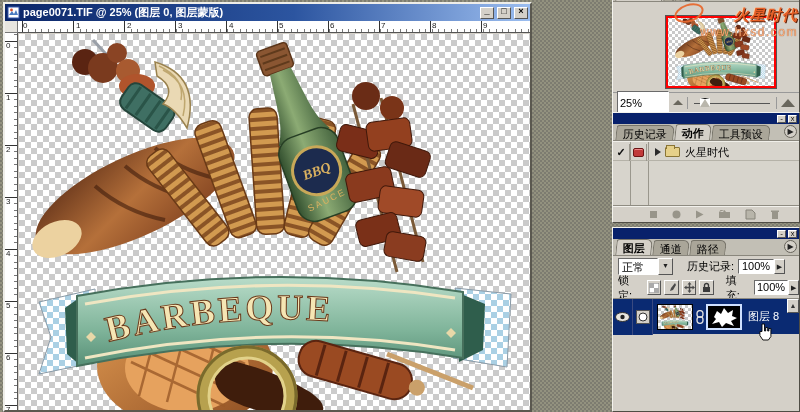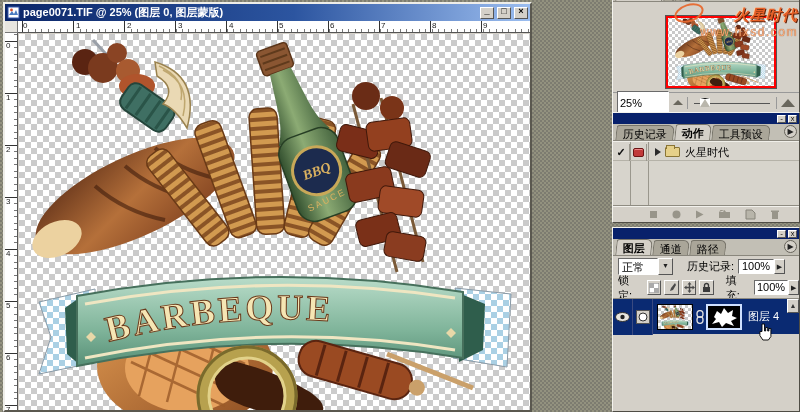--- a/index.html
+++ b/index.html
@@ -471,21 +471,21 @@
       </span>
       <svg width="8" height="14" style="margin-left:3px">
         <ellipse cx="4" cy="4" rx="3" ry="3.4" fill="none" stroke="#ddd" stroke-width="1.4"></ellipse>
         <ellipse cx="4" cy="10" rx="3" ry="3.4" fill="none" stroke="#ddd" stroke-width="1.4"></ellipse>
       </svg>
       <span class="mask-thumb">
         <svg width="32" height="22" viewBox="0 0 32 22">
           <path d="M6,11 L9,5 L13,8 L16,2 L20,7 L25,4 L24,10 L29,12 L23,15 L26,20 L18,17 L14,21 L11,16 L4,18 L8,13 Z" fill="#fff"></path>
         </svg>
       </span>
-      <span class="layer-label">图层 4</span>
+      <span class="layer-label">图层 8</span>
       <span class="scroll-up">▲</span>
       <svg class="hand-cursor" width="16" height="18">
         <path d="M6,1 h2.5 v7 h1.2 v-3.5 h2 v3.5 h1.2 v-2.5 h2 v8 l-2.5,3.5 h-5.5 l-3,-4.5 v-4 h2.1 z" fill="#fff" stroke="#000" stroke-width="0.9"></path>
       </svg>
     </div>
     <div class="layers-empty"></div>
   </div>
 </div>
 
 <div class="watermark">

